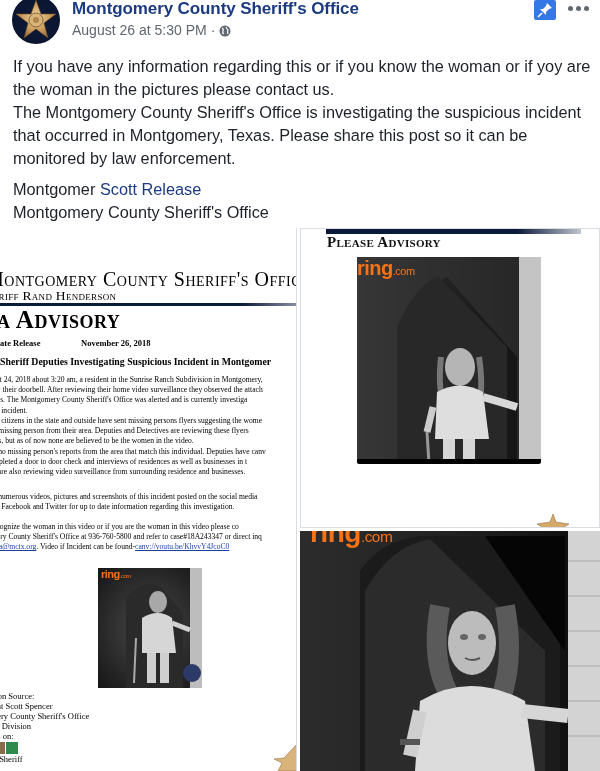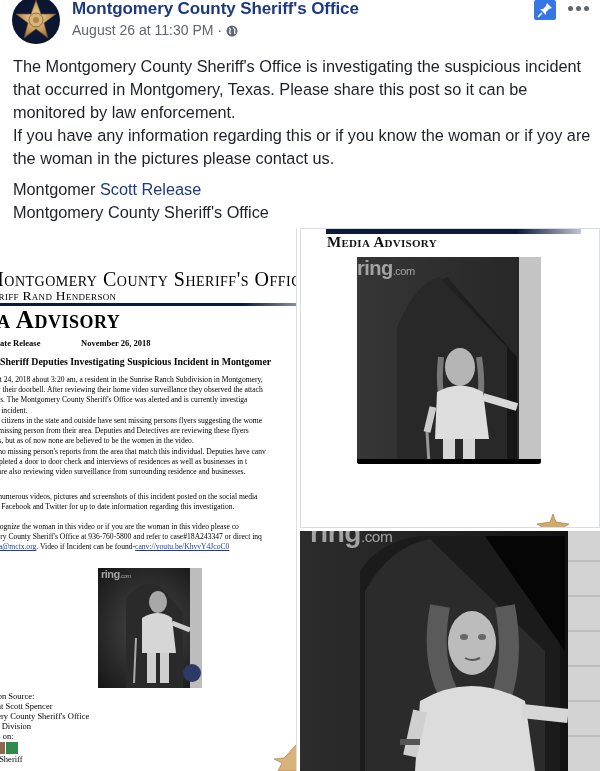--- a/index.html
+++ b/index.html
@@ -50,21 +50,21 @@
   
   .panel-top { position: absolute; left: 300px; top: 0; width: 300px; height: 300px; background: #fff; border: 1px solid #dadde1; overflow: hidden; }
   .pt-rule { position: absolute; left: 25px; top: 0; width: 255px; height: 5px; background: linear-gradient(90deg, #0b1a3b 0%, #0b1a3b 75%, #bfc5d0 100%); }
   .pt-title { position: absolute; left: 26px; top: 5px; font-family: "Liberation Serif", "DejaVu Serif", serif; font-size: 15px; font-weight: bold; letter-spacing: 0.3px; font-variant: small-caps; color: #111; }
   .pt-photo { position: absolute; left: 56px; top: 28px; width: 184px; height: 207px; background: #1a1a1a; overflow: hidden; border-radius: 0 0 3px 3px; }
   .pt-star { position: absolute; left: 232px; top: 285px; width: 40px; height: 20px; }
 
   
   .panel-bottom { position: absolute; left: 300px; top: 303px; width: 300px; height: 240px; background: #1c1c1c; overflow: hidden; }
 
-  .ringlogo { position: absolute; color: #a3a3a3; font-family: "Liberation Sans", sans-serif; font-weight: bold; letter-spacing: -0.5px; }
+  .ringlogo { position: absolute; color: #f97316; font-family: "Liberation Sans", sans-serif; font-weight: bold; letter-spacing: -0.5px; }
   .ringlogo small { font-weight: normal; font-size: 55%; }
 </style>
 </head>
 <body>
 
 <div class="post-header">
   <div class="avatar">
     <svg width="48" height="48" viewBox="0 0 48 48">
       <defs>
         <radialGradient id="gold" cx="50%" cy="45%" r="60%">
@@ -73,21 +73,21 @@
           <stop offset="100%" stop-color="#8a6232"></stop>
         </radialGradient>
       </defs>
       <polygon points="24,4 29,18 44,18 32,27 36,42 24,33 12,42 16,27 4,18 19,18" fill="url(#gold)" stroke="#6b4a22" stroke-width="0.6"></polygon>
       <circle cx="24" cy="24" r="7" fill="#d8b47a" stroke="#7a5528" stroke-width="0.8"></circle>
       <circle cx="24" cy="24" r="3" fill="#b0854a"></circle>
     </svg>
   </div>
   <div class="page-name">Montgomery County Sheriff's Office</div>
   <div class="meta">
-    <span>August 26 at 11:30 PM</span>
+    <span>August 26 at 5:30 PM</span>
     <span class="dot">·</span>
     <span class="globe">
       <svg width="12" height="12" viewBox="0 0 12 12">
           <circle cx="6" cy="6" r="5.5" fill="#606770"></circle>
           <path d="M3 3 Q5 4 4 6 Q3 8 5 9 M7 2 Q8 4 9 5 Q8 7 9 9" stroke="#fff" stroke-width="1.2" fill="none"></path>
         </svg>
     </span>
   </div>
   <div class="pin-btn">
     <svg width="16" height="16" viewBox="0 0 16 16">
@@ -96,22 +96,22 @@
     </svg>
   </div>
   <div class="more-btn">
     <span></span>
       <span></span>
       <span></span>
   </div>
 </div>
 
 <div class="post-text">
+  <p>If you have any information regarding this or if you know the woman or if yoy are the woman in the pictures please contact us.</p>
   <p>The Montgomery County Sheriff's Office is investigating the suspicious incident that occurred in Montgomery, Texas. Please share this post so it can be monitored by law enforcement.</p>
-  <p>If you have any information regarding this or if you know the woman or if yoy are the woman in the pictures please contact us.</p>
   <p class="sig">
     <span>Montgomer </span><span class="link">Scott Release</span>
   </p>
   <p>Montgomery County Sheriff's Office</p>
 </div>
 
 <div class="photo-grid">
 
   <div class="doc">
     <div class="doc-inner">
@@ -186,21 +186,21 @@
         <div>XSheriff</div>
       </div>
     </div>
     <svg class="star-corner" viewBox="0 0 30 28">
       <polygon points="24,2 27,10 30,10 30,28 6,28 10,20 2,16 12,15" fill="#d9b47a" stroke="#8a6232" stroke-width="0.5"></polygon>
     </svg>
   </div>
 
   <div class="panel-top">
     <div class="pt-rule"></div>
-    <div class="pt-title">Media Advisory</div>
+    <div class="pt-title">Please Advisory</div>
     <div class="pt-photo">
       <svg width="184" height="207" viewBox="0 0 184 207">
         <defs>
           <linearGradient id="ptbg" x1="0" x2="1">
               <stop offset="0%" stop-color="#333"></stop>
               <stop offset="60%" stop-color="#1e1e1e"></stop>
               <stop offset="100%" stop-color="#111"></stop>
             </linearGradient>
         </defs>
         <rect width="184" height="207" fill="url(#ptbg)"></rect>

